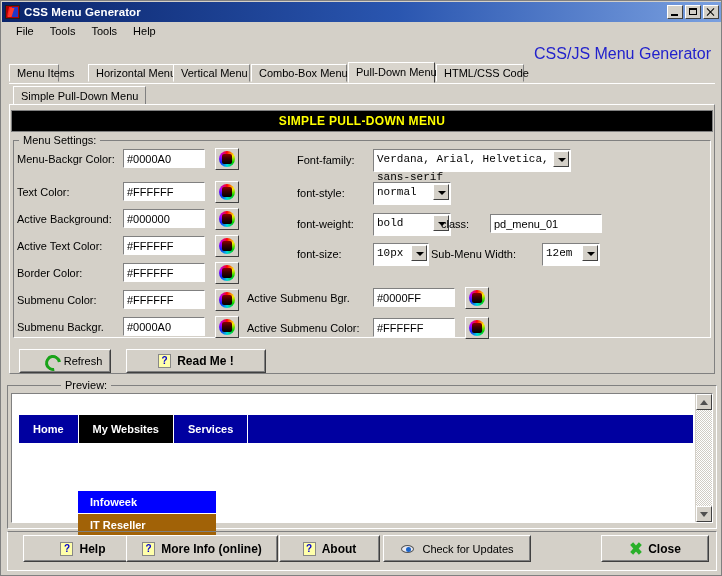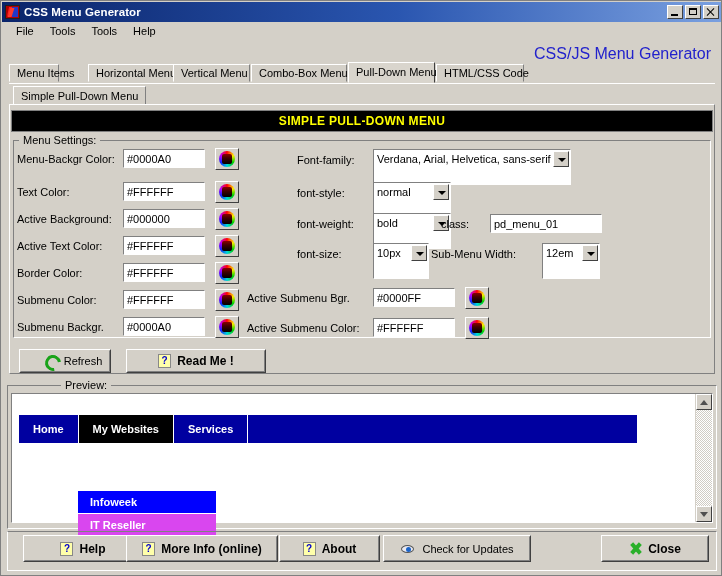--- a/index.html
+++ b/index.html
@@ -141,22 +141,22 @@
     background:conic-gradient(#ff0000,#ffee00,#00d000,#00d8d8,#1020ff,#c000ff,#ff0000);
   }
   .cbtn .ring:after{
     content:"";position:absolute;left:3px;top:3px;width:10px;height:10px;border-radius:2px;
     background:linear-gradient(to bottom,#8a0000 0%,#400000 40%,#000 100%);
   }
   
   .combo{
     position:absolute;background:#fff;
     border:1px solid;border-color:#808080 #ffffff #ffffff #808080;
-    box-sizing:border-box;height:36px;font-size:11px;
-    line-height:18px;padding-left:3px;color:#000;
+    box-sizing:border-box;height:23px;font-size:11px;
+    line-height:18px;padding-left:3px;color:#000;font-family:Liberation Mono, monospace;
   }
   .combo .arrow{
     position:absolute;right:1px;top:1px;width:16px;height:16px;
     background:#d4d0c8;border:1px solid;border-color:#ffffff #404040 #404040 #ffffff;
     box-sizing:border-box;
   }
   .combo .arrow:after{
     content:"";position:absolute;left:4px;top:6px;
     border-left:4px solid transparent;border-right:4px solid transparent;border-top:4px solid #000;
   }
@@ -232,36 +232,36 @@
     border-left:4px solid transparent;border-right:4px solid transparent;
   }
   .sbar .up:after{border-bottom:5px solid #505050;}
   .sbar .dn:after{border-top:5px solid #505050;}
   .sbar .track{
     position:absolute;left:0;top:16px;right:0;bottom:16px;
     background:repeating-conic-gradient(#ffffff 0% 25%,#d0ccc4 0% 50%) 50%/2px 2px;
   }
   
   .menurow{
-    position:absolute;left:18px;top:414px;width:618px;height:28px;
+    position:absolute;left:18px;top:414px;width:674px;height:28px;
     background:#0000A0;display:flex;align-items:center;
   }
   .mi{
     height:28px;line-height:28px;color:#fff;font-weight:bold;font-size:11px;
     padding:0 14px;box-sizing:border-box;background:#0000A0;
     border-right:1px solid #fff;
     font-family:"Liberation Sans",sans-serif;
   }
   .mi.active{background:#000000;}
   .submenu{
     position:absolute;left:77px;top:442px;width:138px;margin-top:48px;
   }
   .smi{
     height:23px;line-height:23px;color:#fff;font-weight:bold;font-size:11px;
-    padding:0 12px;background:#d946ef;border-bottom:1px solid #fff;box-sizing:border-box;
+    padding:0 12px;background:#a16207;border-bottom:1px solid #fff;box-sizing:border-box;
   }
   .smi.hot{background:#0000FF;}
   
   .bottombar{
     position:absolute;left:6px;top:530px;width:710px;height:40px;
     border:1px solid #ffffff;border-top-color:#808080;box-sizing:border-box;
   }
 </style>
 </head>
 <body>

